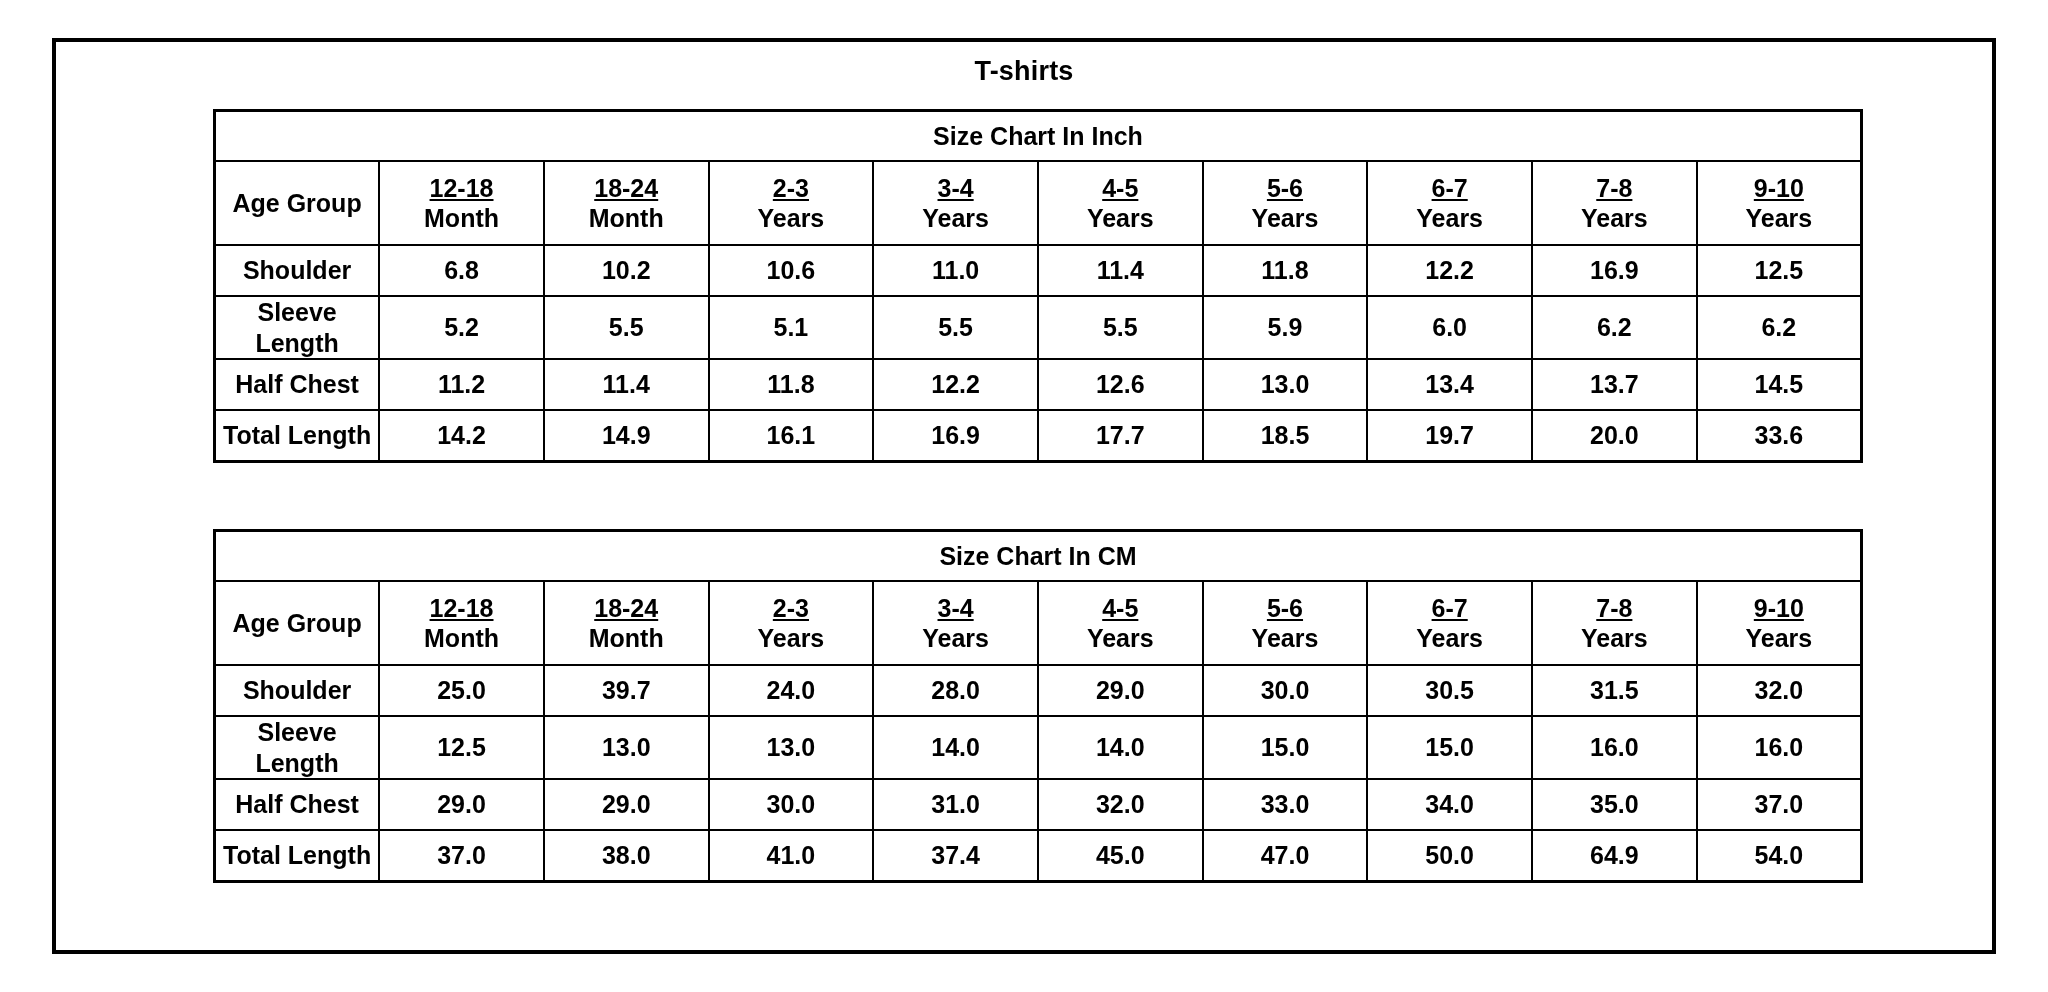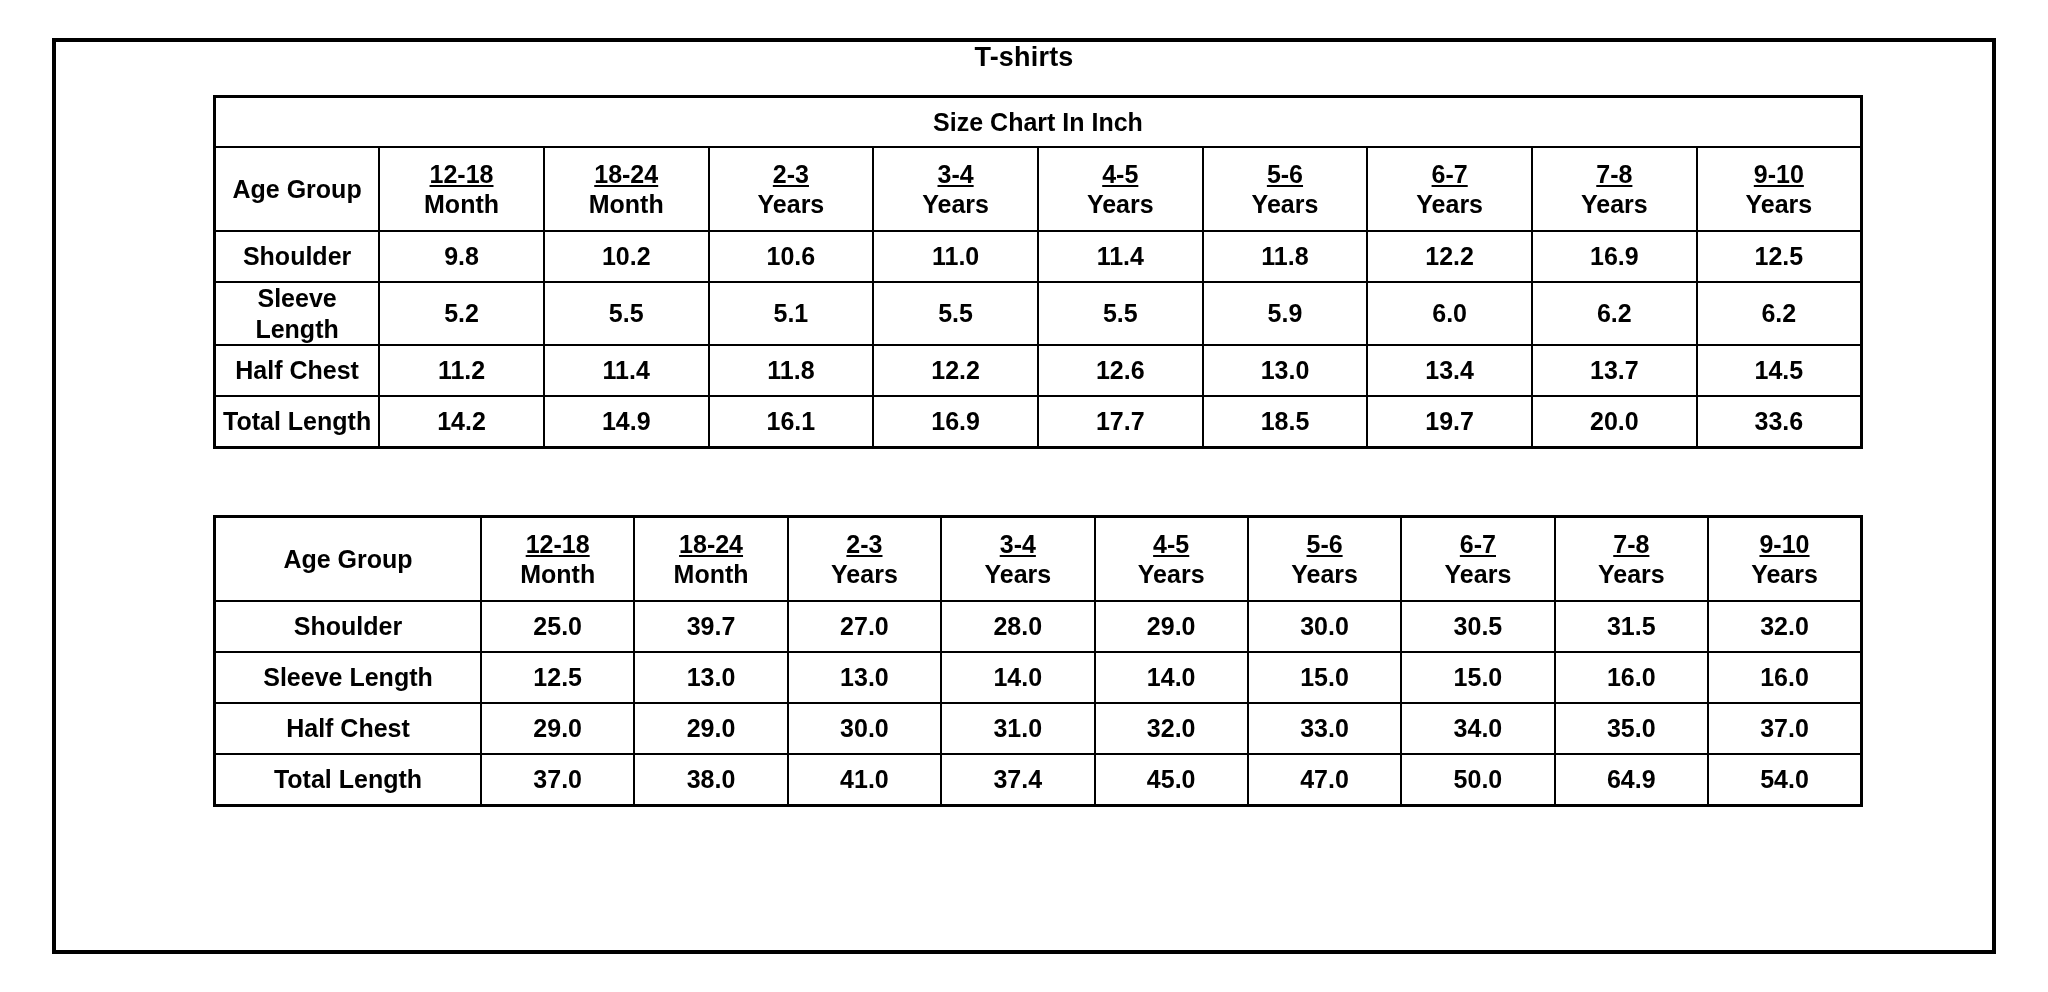--- a/index.html
+++ b/index.html
@@ -27,20 +27,21 @@
     width: 1944px;
     height: 916px;
     border: 4px solid #000000;
     box-sizing: border-box;
     background: #ffffff;
   }
   .doc-title {
     text-align: center;
     font-size: 27px;
     font-weight: bold;
+    margin-top: 14px;
     letter-spacing: 0.2px;
   }
   .table-wrap {
     margin: 12px auto;
     width: 1650px;
     padding-left: 28px;
   }
   .size-table {
     border-collapse: collapse;
     width: 1650px;
@@ -129,21 +130,21 @@
                 <span class="l2">Years</span>
               </td>
             <td class="hdr-cell">
                 <span class="l1">9-10</span>
                 <span class="l2">Years</span>
               </td>
           </tr>
 
           <tr class="data-row">
             <td class="col-label">Shoulder</td>
-            <td>9.8</td>
+            <td>6.8</td>
             <td>10.2</td>
             <td>10.6</td>
             <td>11.0</td>
             <td>11.4</td>
             <td>11.8</td>
             <td>12.2</td>
             <td>16.9</td>
             <td>12.5</td>
           </tr>
           <tr class="data-row">
@@ -185,20 +186,23 @@
         </tbody>
       </table>
     </div>
 
     <div class="table-gap"></div>
 
     <div class="table-wrap">
       <table class="size-table">
         <tbody>
           <tr>
+            <td class="caption-cell" colspan="10">Size Chart In CM</td>
+          </tr>
+          <tr>
             <td class="col-label">Age Group</td>
             <td class="hdr-cell">
                 <span class="l1">12-18</span>
                 <span class="l2">Month</span>
               </td>
             <td class="hdr-cell">
                 <span class="l1">18-24</span>
                 <span class="l2">Month</span>
               </td>
             <td class="hdr-cell">
@@ -228,21 +232,21 @@
             <td class="hdr-cell">
                 <span class="l1">9-10</span>
                 <span class="l2">Years</span>
               </td>
           </tr>
 
           <tr class="data-row">
             <td class="col-label">Shoulder</td>
             <td>25.0</td>
             <td>39.7</td>
-            <td>27.0</td>
+            <td>24.0</td>
             <td>28.0</td>
             <td>29.0</td>
             <td>30.0</td>
             <td>30.5</td>
             <td>31.5</td>
             <td>32.0</td>
           </tr>
           <tr class="data-row">
             <td class="col-label">Sleeve Length</td>
             <td>12.5</td>

